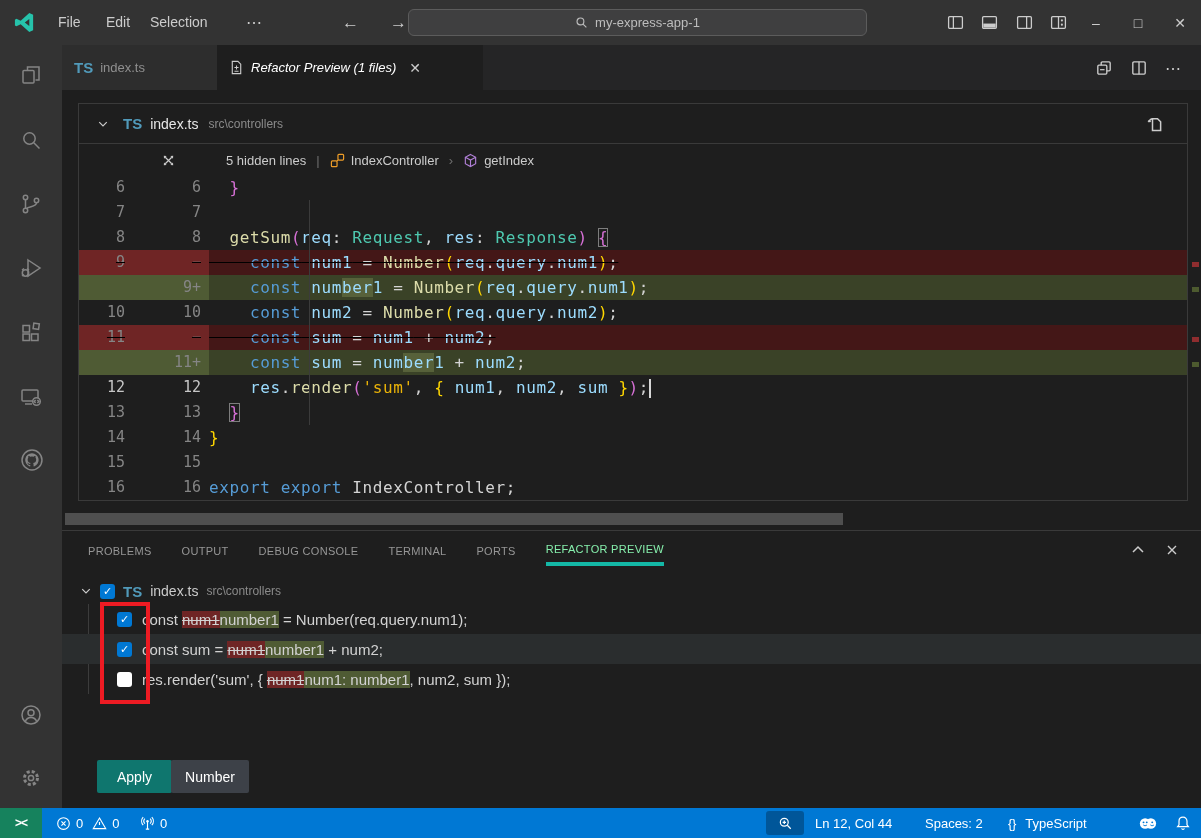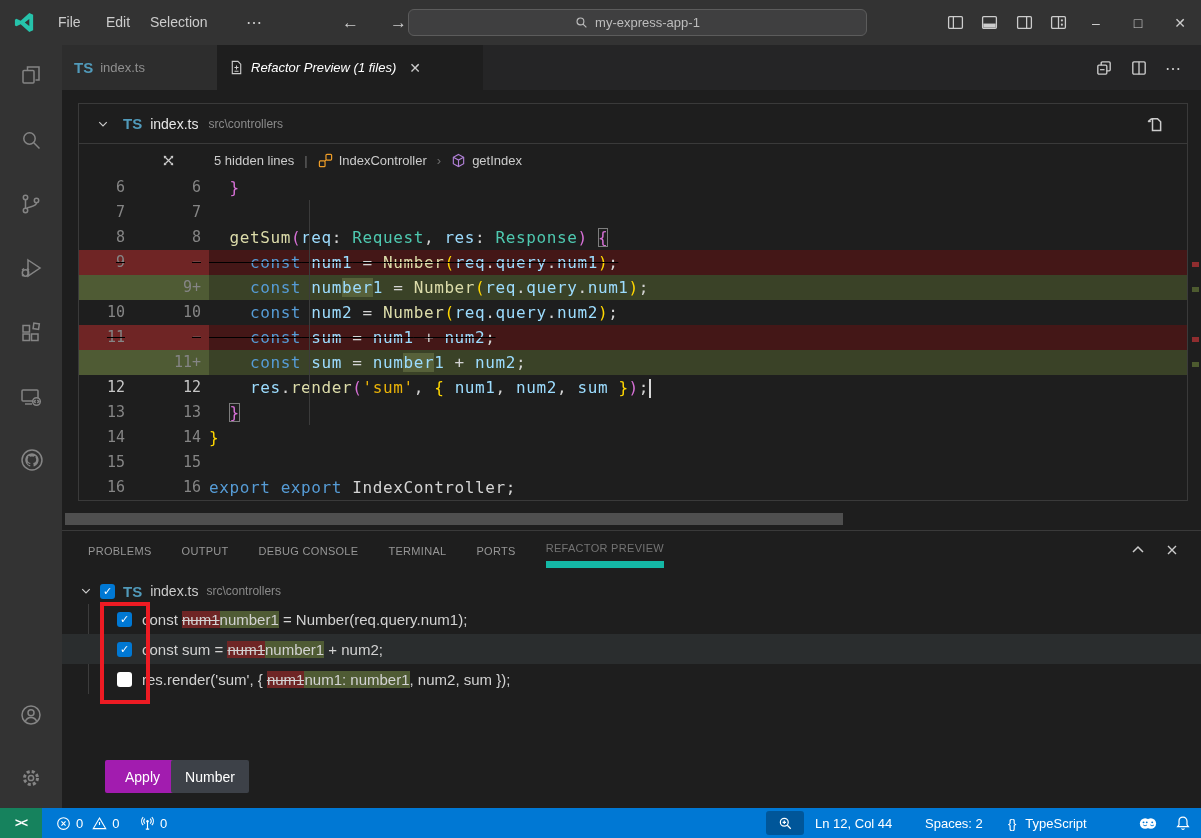--- a/index.html
+++ b/index.html
@@ -56,39 +56,39 @@
   .cur{display:inline-block;width:2px;height:19px;background:#d7d7d7;vertical-align:middle}
   .guide{position:absolute;left:230px;top:96px;width:1px;height:225px;background:#3b3b3b}
   .hscroll{position:absolute;left:3px;top:423px;width:778px;height:12px;background:#4f4f4f}
   .ovr{position:absolute;width:7px;height:5px}
 
   
   .panel{position:absolute;left:62px;top:530px;width:1139px;height:278px;background:#1e1e1e;border-top:1px solid #3a3a3a}
   .ptabs{position:absolute;left:26px;top:0;height:38px;display:flex;gap:30px;align-items:center;
     font-size:11px;letter-spacing:.3px;color:#969696}
   .ptab{padding:9px 0 7px 0;cursor:default}
-  .ptab.active{color:#737373;border-bottom:7px solid #14b8a6}
+  .ptab.active{color:#86efac;border-bottom:4px solid #14b8a6}
   .picon{position:absolute;top:11px;width:17px;height:17px;color:#cccccc}
   .treefile{position:absolute;left:18px;top:47px;height:26px;display:flex;align-items:center;gap:8px;color:#cccccc;font-size:14px}
   .treepath{font-size:12px;color:#8a8a8a}
   #tree-rows{position:absolute;left:0;top:73px;width:1139px}
   .trow{height:30px;display:flex;align-items:center;padding-left:55px;font-size:15px;color:#d2d2d2}
   .trow.sel{background:#2a2d2e}
   .trow .txt{margin-left:10px}
   .del{background:#6f2525;text-decoration:line-through}
   .ins{background:#4f5b34}
   .cb{width:15px;height:15px;border-radius:3px;flex:none;display:flex;align-items:center;justify-content:center;
     font-size:11px;color:#fff}
   .cb.checked{background:#0078d4}
   .cb.un{background:#ffffff}
   .tguide{position:absolute;left:26px;top:73px;width:1px;height:90px;background:#3c3c3c}
   .annot{position:absolute;left:38px;top:71px;width:50px;height:102px;border:4px solid #ed1b23}
   .btn{position:absolute;top:229px;height:33px;border:none;border-radius:2px;color:#fff;font-size:14px;
     font-family:"Liberation Sans",sans-serif;cursor:pointer}
-  .btn.apply{left:43px;width:75px;background:#a21caf}
+  .btn.apply{left:35px;width:75px;background:#0f766e}
   .btn.discard{left:109px;width:78px;background:#3d4148}
 
   
   .statusbar{position:absolute;left:0;top:808px;width:1201px;height:30px;background:#0078d4;color:#ffffff;font-size:13px}
   .remote{position:absolute;left:0;top:0;width:42px;height:30px;background:#16825d;display:flex;
     align-items:center;justify-content:center;font-weight:bold;font-size:12px;letter-spacing:-1px}
   .sitem{position:absolute;top:0;height:30px;display:flex;align-items:center;gap:5px}
   .zoombox{position:absolute;left:766px;top:3px;width:38px;height:24px;background:rgba(0,0,0,.28);
     border-radius:3px;display:flex;align-items:center;justify-content:center}
 </style>
@@ -263,21 +263,21 @@
             </svg>
           </span>
       </div>
       <div class="hiddenrow">
         <span style="margin-left:82px">
           <svg width="15" height="15" viewBox="0 0 16 16" fill="none" stroke="#cccccc" stroke-width="1.3">
               <path d="M4.5 4.5l7 7M11.5 4.5l-7 7"></path>
               <path d="M3 3l3 .2L3.2 6zM13 3l-.2 3L10 3.2zM3 13l.2-3L6 12.8zM13 13l-3-.2L12.8 10z" fill="#cccccc" stroke="none"></path>
             </svg>
           </span>
-        <span style="margin-left:38px">5 hidden lines</span>
+        <span style="margin-left:50px">5 hidden lines</span>
         <span class="crumbsep">|</span>
         <span style="margin-right:6px">
           <svg width="15" height="15" viewBox="0 0 16 16" fill="none" stroke="#ee9d28" stroke-width="1.3">
               <rect x="1.5" y="8.5" width="6" height="6" rx="1"></rect>
               <rect x="8.5" y="1.5" width="6" height="6" rx="1"></rect>
               <path d="M7.5 8.5l1-1"></path>
             </svg>
           </span>
         <span>IndexController</span>
         <span class="crumbsep">›</span>

